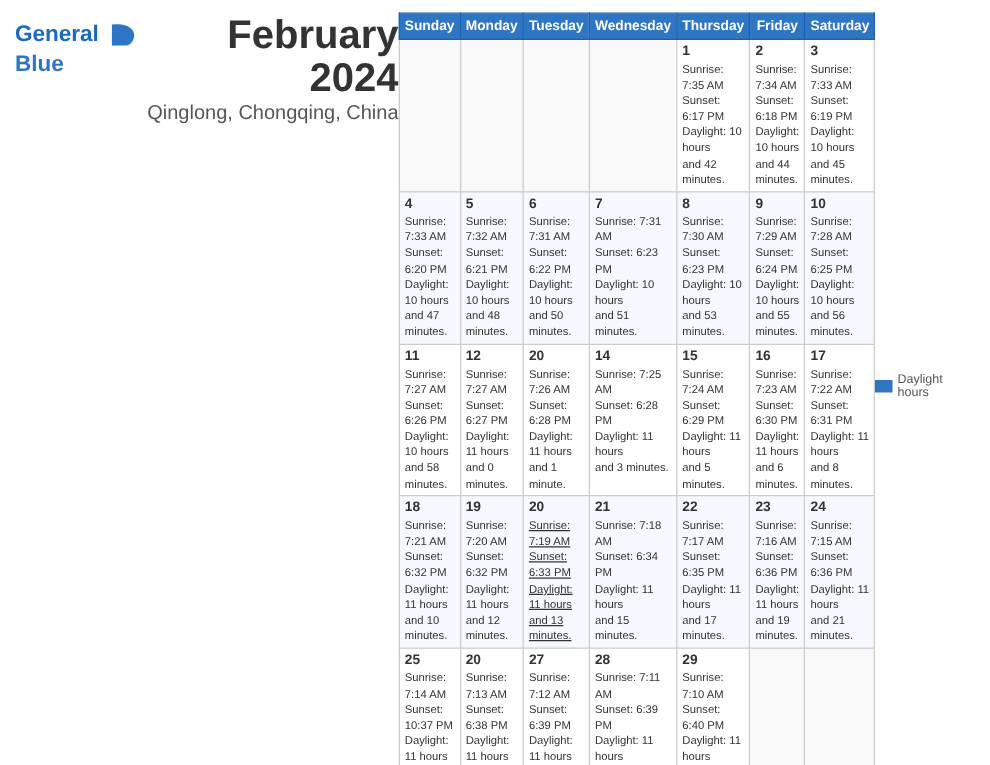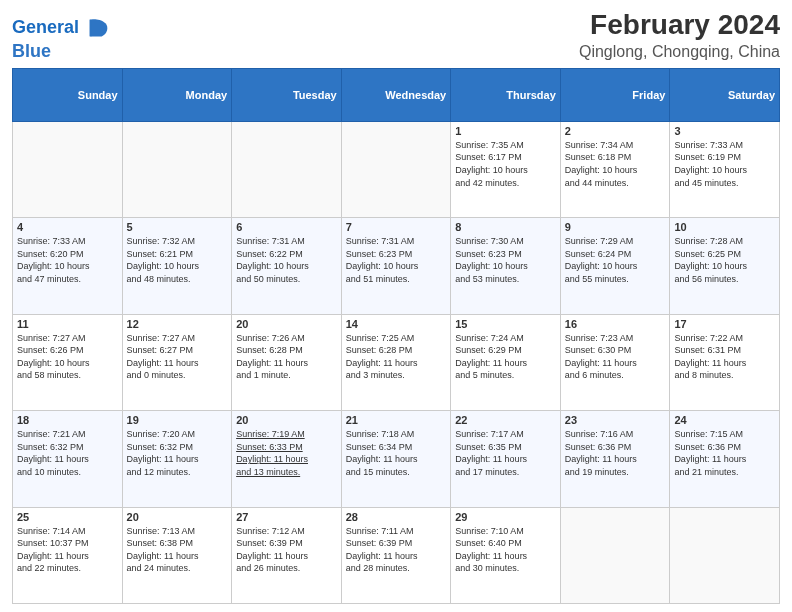--- a/index.html
+++ b/index.html
@@ -8,21 +8,21 @@
       background: #fff;
       width: 792px;
       height: 612px;
       overflow: hidden;
     }
     .container {
       width: 792px;
       height: 612px;
       padding: 10px 12px 8px 12px;
       display: flex;
-      flex-direction: column;
+      flex-direction: row;
     }
     .header-row {
       display: flex;
       justify-content: space-between;
       align-items: flex-start;
       margin-bottom: 6px;
     }
     .logo {
       display: flex;
       align-items: center;
@@ -39,42 +39,42 @@
     }
     .logo-icon {
       width: 28px;
       height: 28px;
       margin-left: 4px;
     }
     .title-section {
       text-align: right;
     }
     .month-title {
-      font-size: 28px;
+      font-size: 32px;
       font-weight: bold;
       color: #333;
       line-height: 1.1;
     }
     .location-title {
       font-size: 16px;
       color: #555;
       margin-top: 2px;
     }
     .calendar-table {
       width: 100%;
       border-collapse: collapse;
       flex: 1;
     }
     .calendar-table th {
       background-color: #2e75c4;
       color: #fff;
       font-size: 11px;
       font-weight: bold;
-      padding: 20px 4px;
-      text-align: right;
+      padding: 4px 4px;
+      text-align: center;
       border: 1px solid #2060aa;
     }
     .calendar-table td {
       vertical-align: top;
       border: 1px solid #ccc;
       padding: 3px 4px;
       font-size: 9.5px;
       color: #333;
       width: calc(100% / 7);
       height: 80px;
@@ -365,13 +365,17 @@
 Sunset: 6:40 PM
 Daylight: 11 hours
 and 30 minutes.</div>
           </td>
           <td class="empty-cell"></td>
           <td class="empty-cell"></td>
         </tr>
       </tbody>
   </table>
 
+  <div class="legend-row">
+    <span class="legend-box"></span>
+    <span>Daylight hours</span>
+  </div>
 </div>
 
 </body></html>

